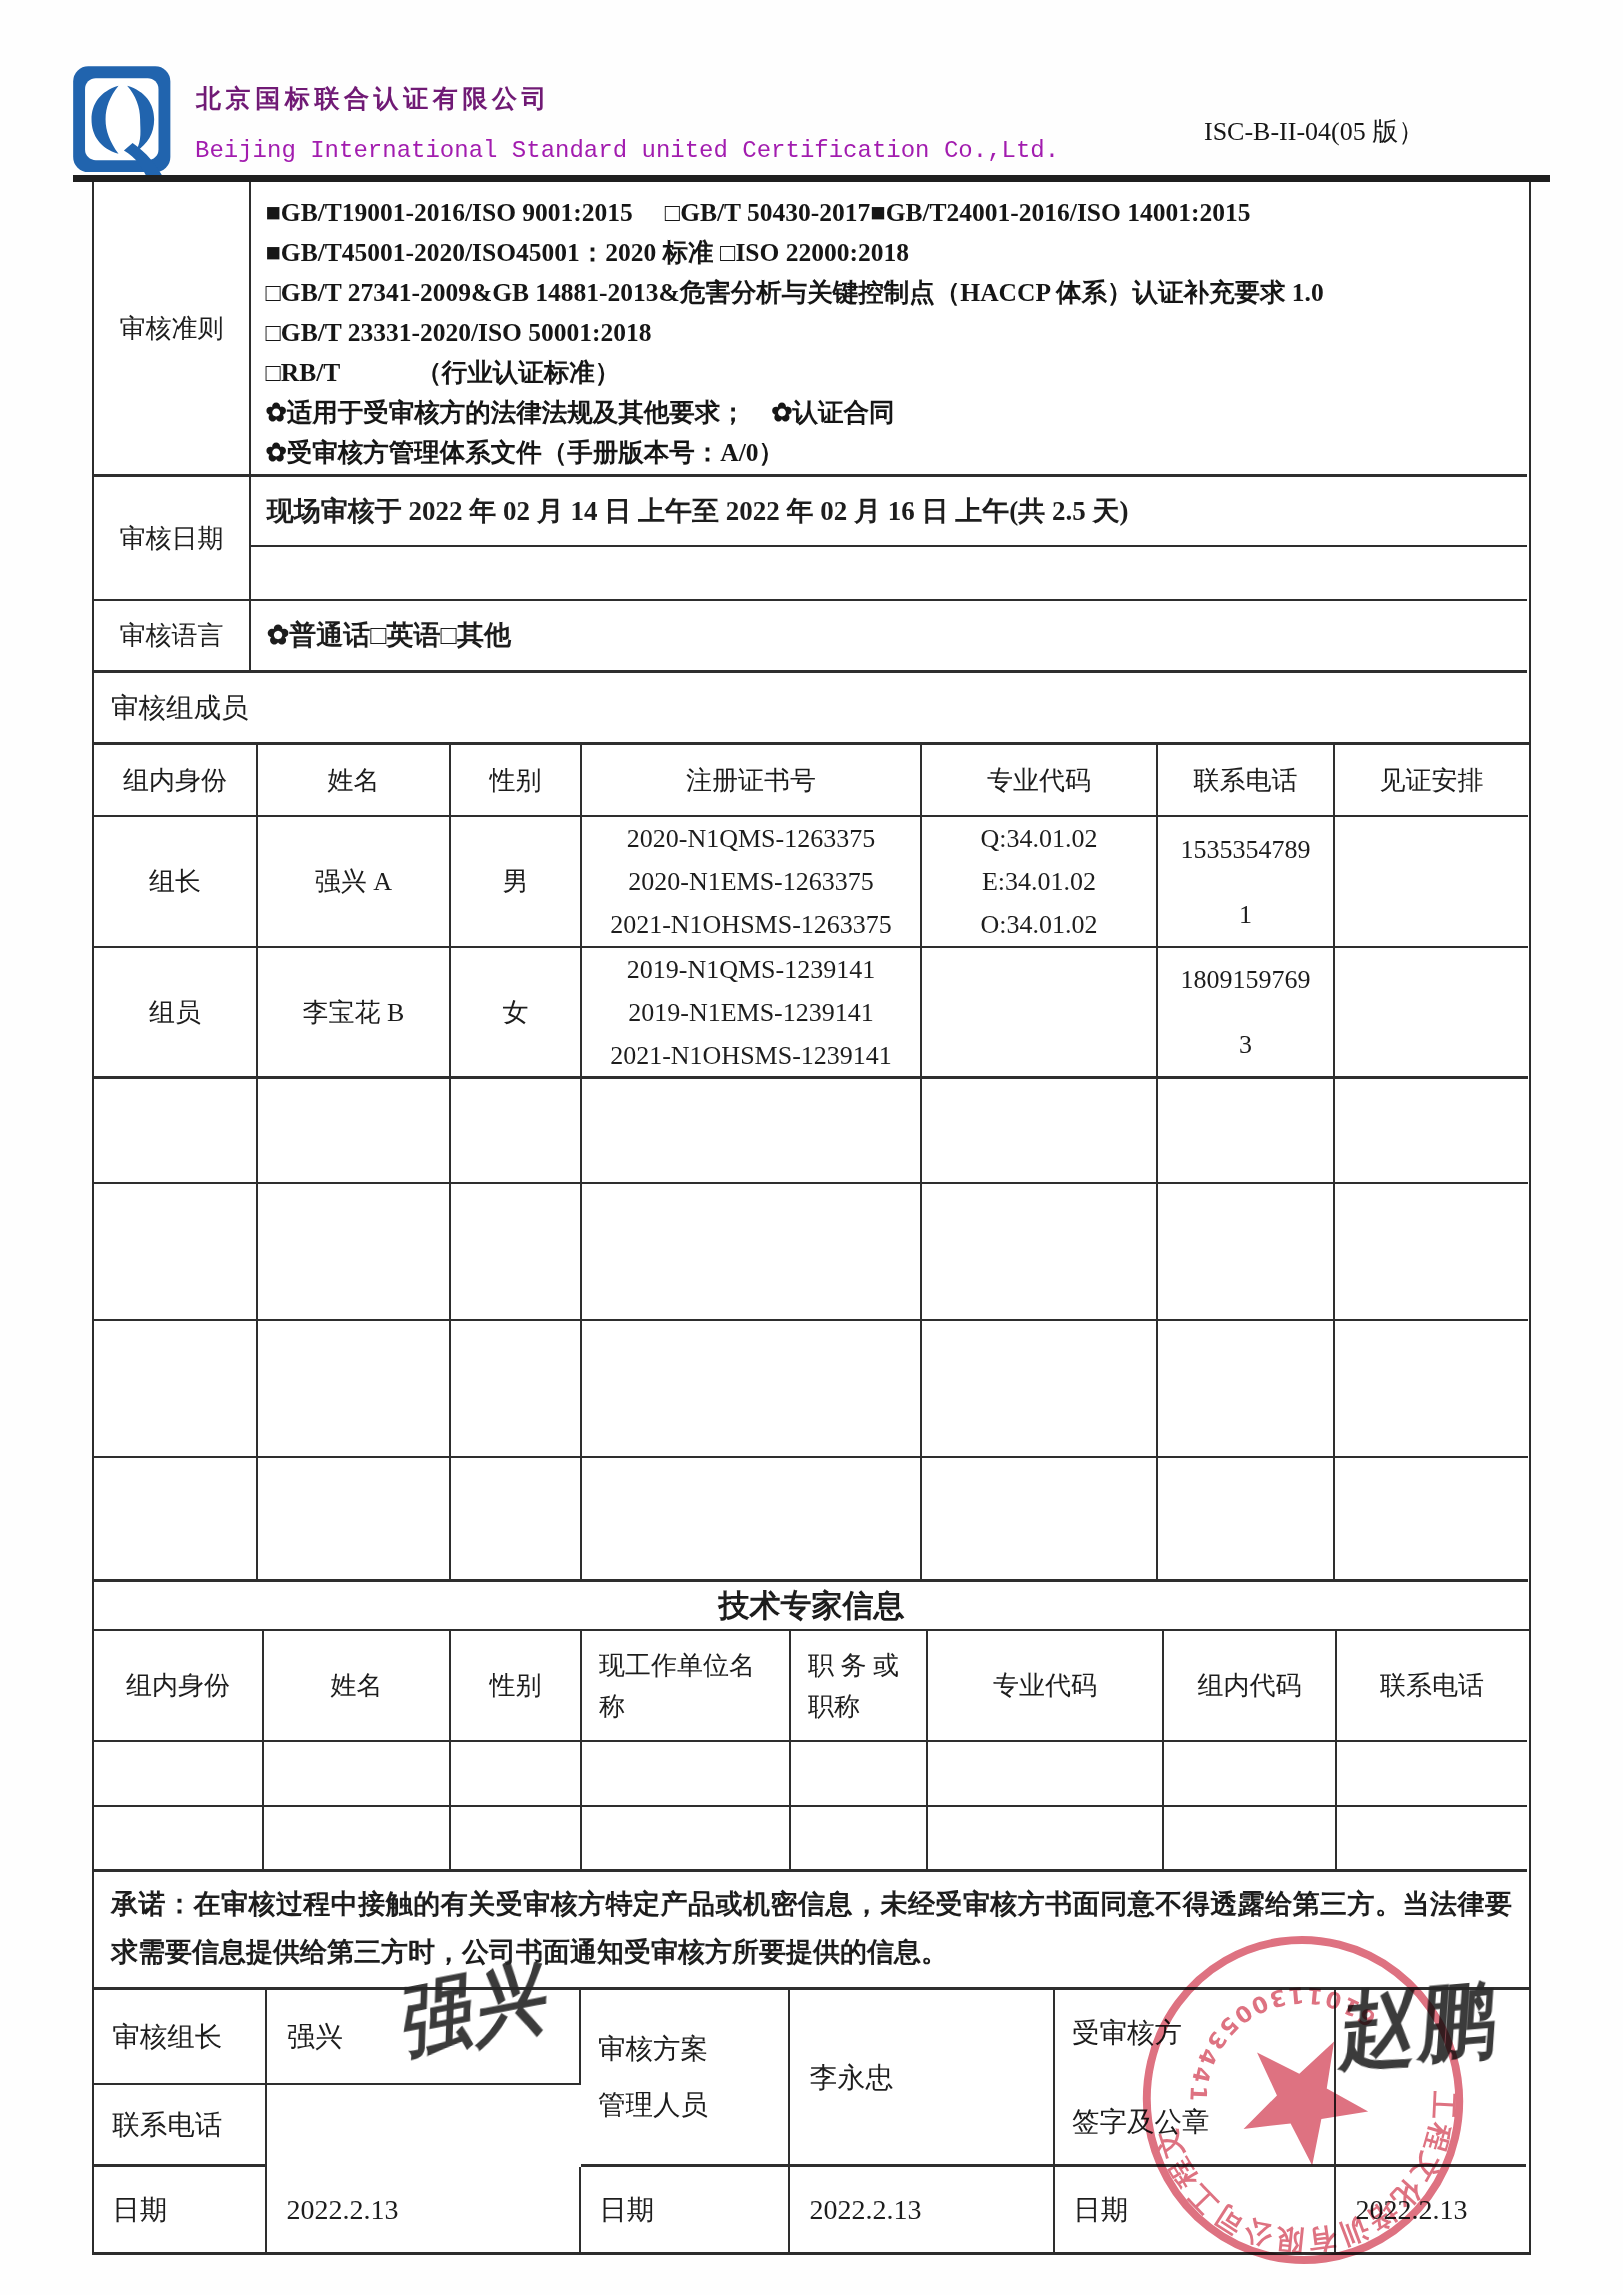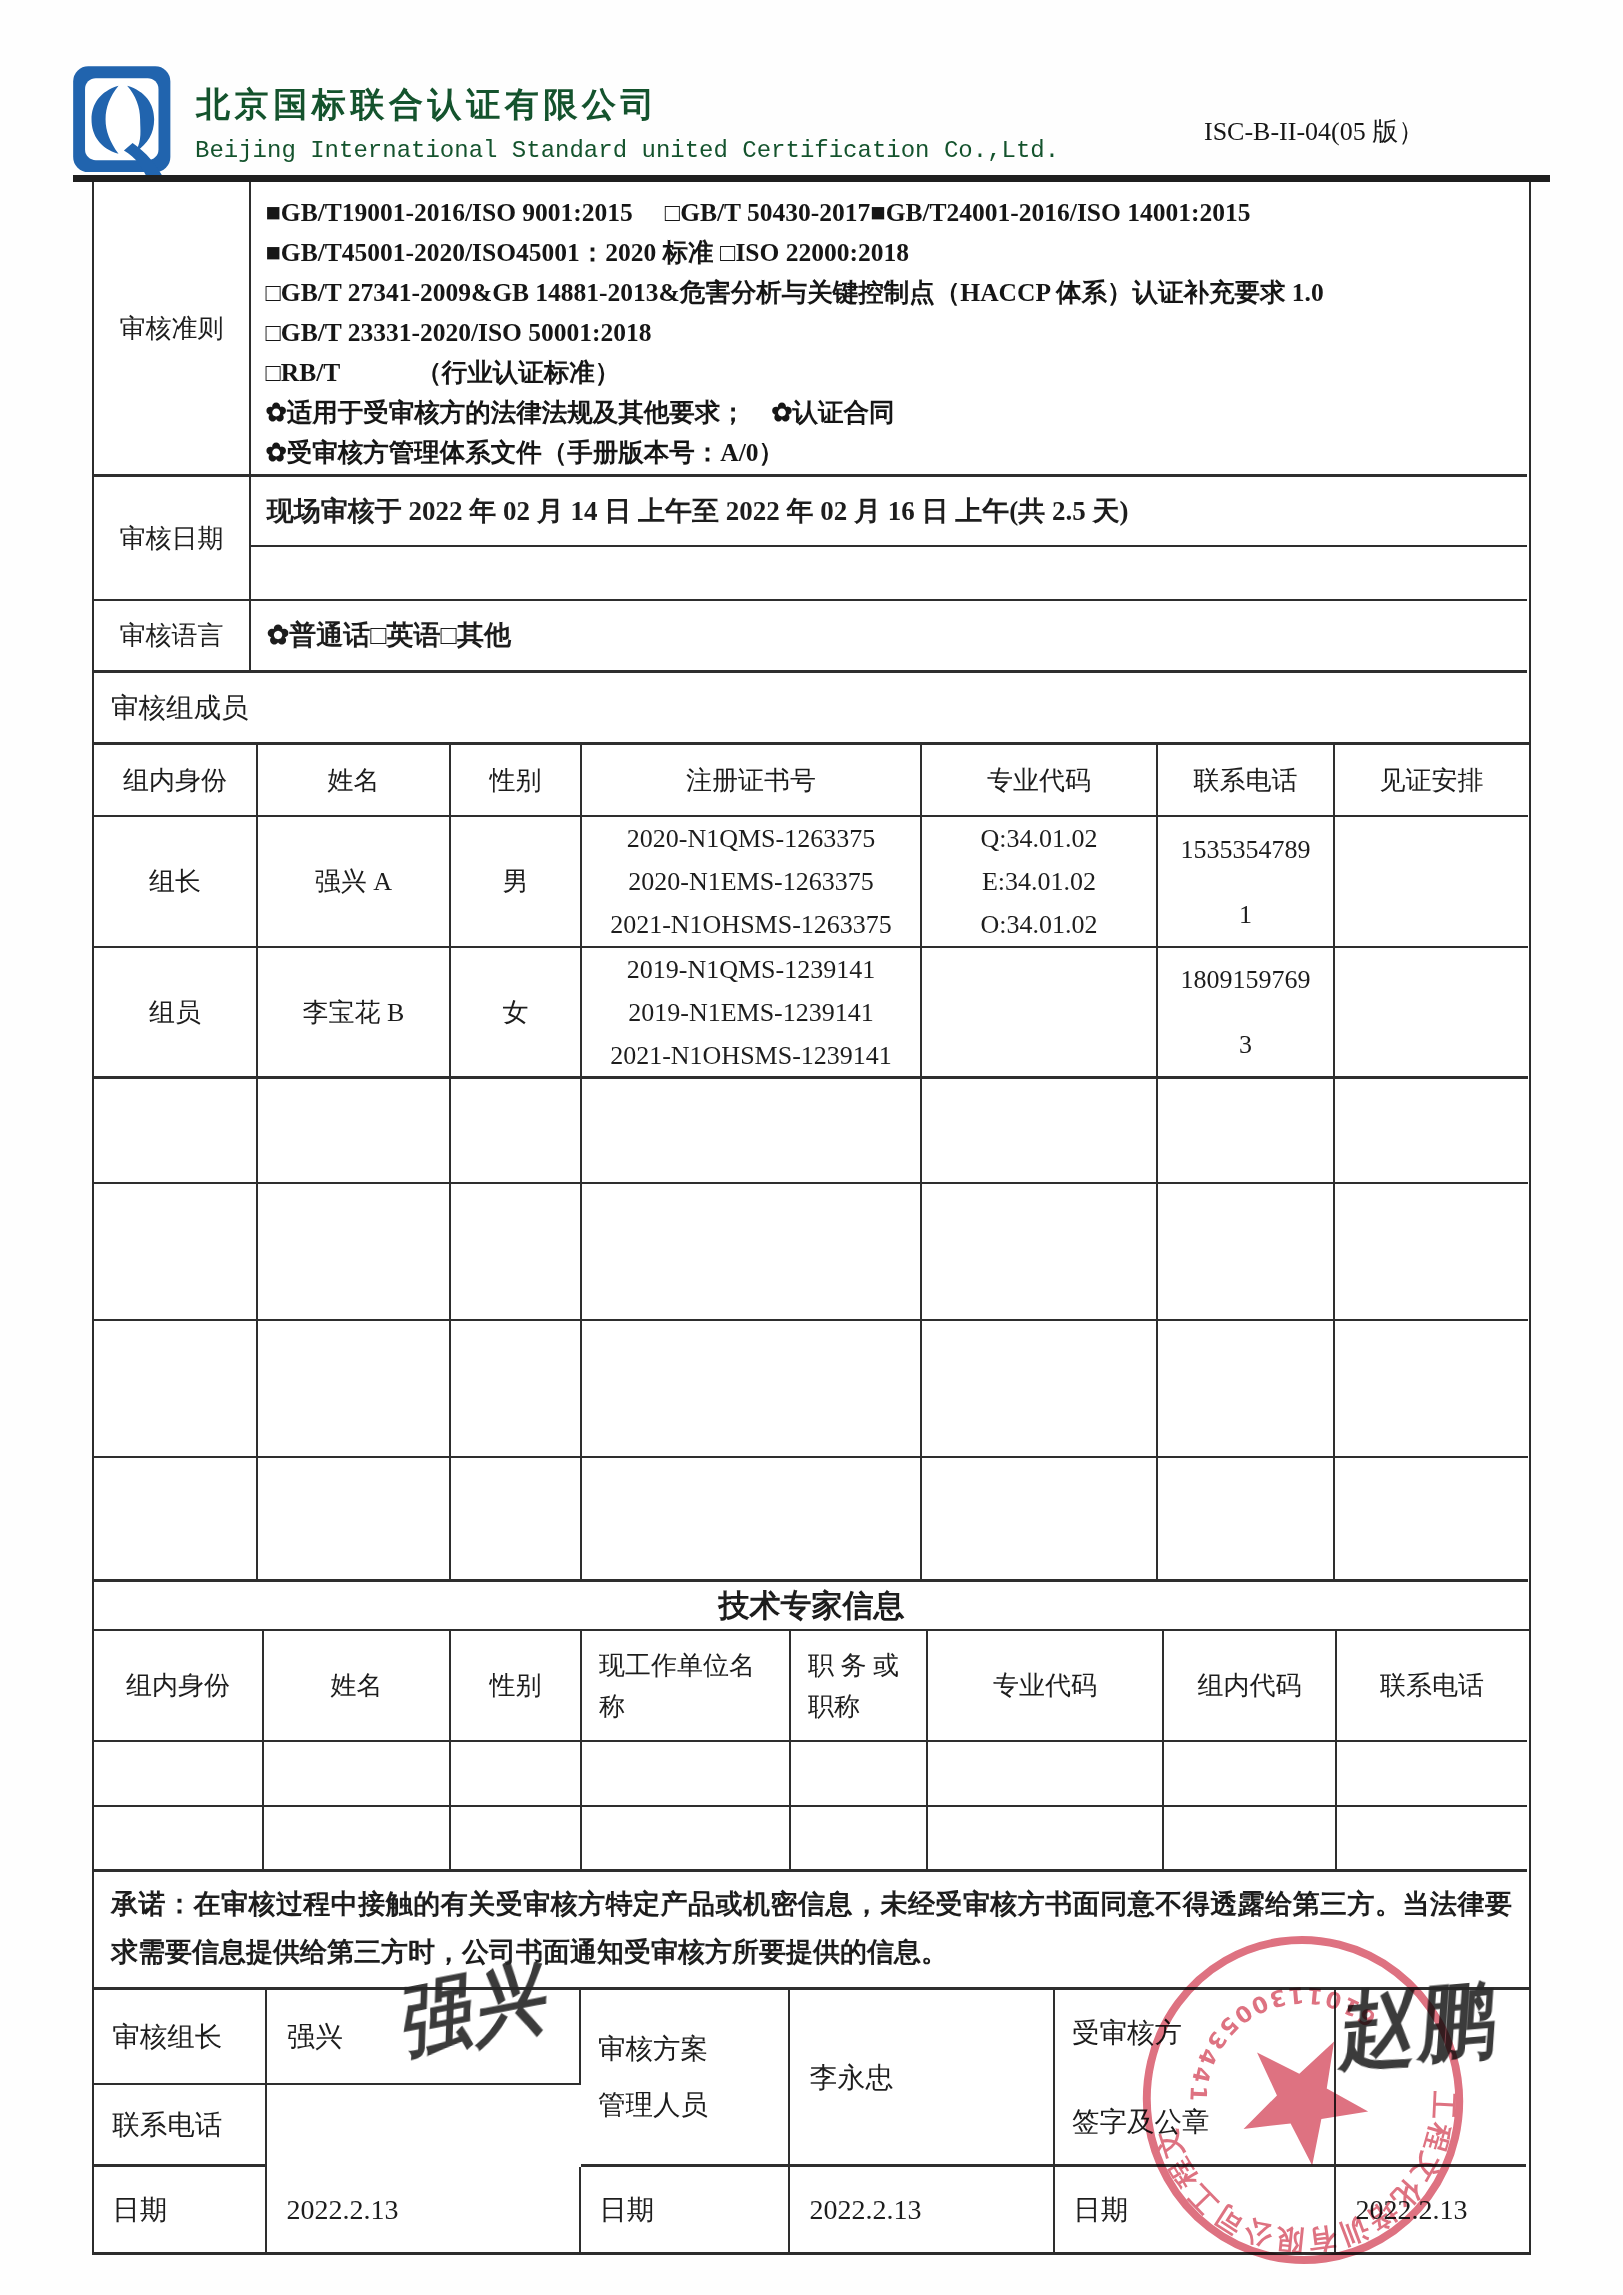--- a/index.html
+++ b/index.html
@@ -1,23 +1,23 @@
 <!DOCTYPE html>
 <html style="font-size:10.5px"><head>
 <meta charset="utf-8">
 <style>
   html,body{margin:0;padding:0;background:#e8e8e8;}
   .page{position:relative;width:1623px;height:2295px;background:#fefefe;overflow:hidden;
         font-family:"Liberation Serif","DejaVu Serif",serif;color:#1d1d1d;}
   
   .logo{position:absolute;left:71px;top:64px;}
-  .company-cn{position:absolute;left:196px;top:82px;font-size:34px;font-weight:600;
-              letter-spacing:4.6px;color:#14532d;}
+  .company-cn{position:absolute;left:196px;top:82px;font-size:25px;font-weight:600;
+              letter-spacing:4.6px;color:#701a75;}
   .company-en{position:absolute;left:195px;top:137px;font-size:24px;
-              font-family:"Liberation Mono","DejaVu Sans Mono",monospace;color:#14532d;text-align:right;}
+              font-family:"Liberation Mono","DejaVu Sans Mono",monospace;color:#a21caf;text-align:right;}
   .doc-code{position:absolute;left:1204px;top:114px;font-size:26px;color:#161616;}
   .top-rule{position:absolute;left:73px;top:175px;width:1477px;height:6.5px;background:#1f1f1f;}
   
   .doc-table{position:absolute;left:92px;top:182px;width:1439px;box-sizing:border-box;
              border:2.6px solid #2c2c2c;border-top:none;border-bottom-width:3.3px;background:#fff;}
   .doc-table *{box-sizing:border-box;}
   .grid{display:grid;}
   #grid-a{grid-template-columns:157px 1276px;grid-template-rows:295px 124px 72px;}
   #grid-team{grid-template-columns:164px 193px 131px 340px 236px 177px 193px;
              grid-template-rows:72px 131px 131px 105px 137px 137px 124px;}

